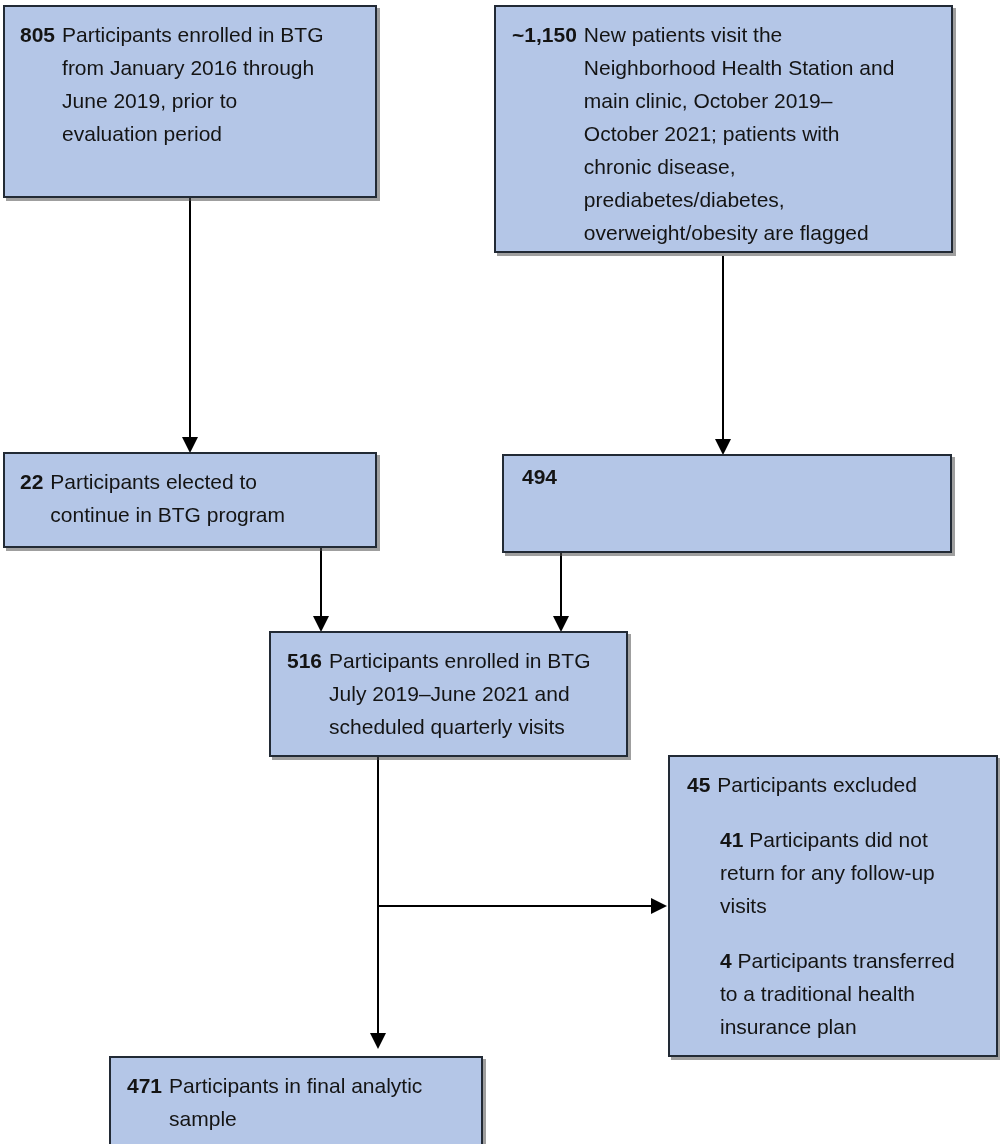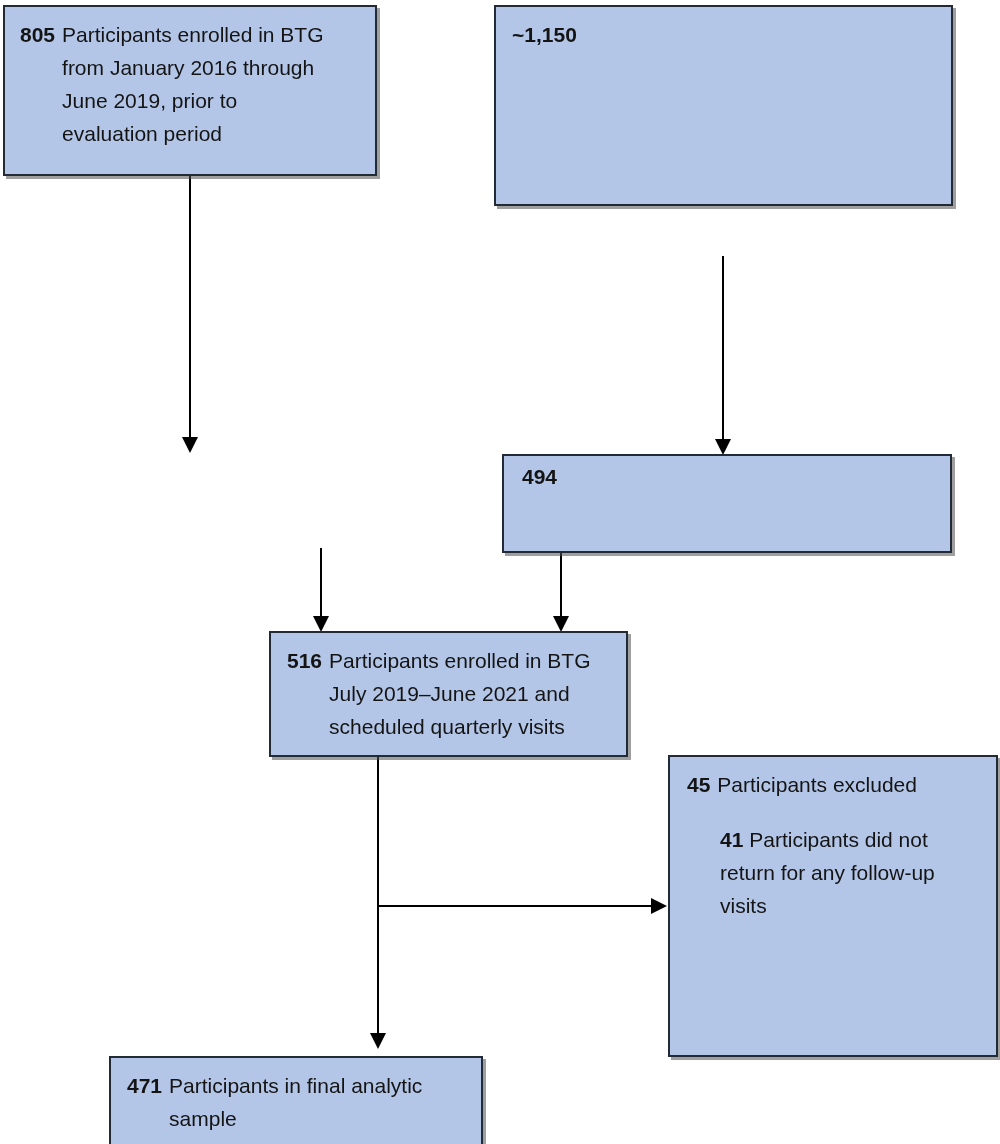--- a/index.html
+++ b/index.html
@@ -30,22 +30,22 @@
   .entry {
     display: grid;
     grid-template-columns: auto 1fr;
     column-gap: 7px;
     align-items: start;
   }
   .num { font-weight: 700; white-space: pre; }
   .txt { white-space: pre-line; }
 
   
-  #box-enrolled-prior   { left:   3px; top:    5px; width: 374px; height: 171px; padding: 11px 14px 0 15px; }
-  #box-new-patients     { left: 494px; top:    5px; width: 459px; height: 201px; padding: 11px 10px 8px 16px; }
+  #box-enrolled-prior   { left:   3px; top:    5px; width: 374px; height: 193px; padding: 11px 14px 0 15px; }
+  #box-new-patients     { left: 494px; top:    5px; width: 459px; height: 248px; padding: 11px 10px 8px 16px; }
   #box-elected-continue { left:   3px; top:  452px; width: 374px; height:  96px; padding: 11px 14px 0 15px; }
   #box-consented        { left: 502px; top:  454px; width: 450px; height:  99px; padding: 4px 14px 0 18px; }
   #box-enrolled-btg     { left: 269px; top:  631px; width: 359px; height: 126px; padding: 11px 20px 0 16px; }
   #box-excluded         { left: 668px; top:  755px; width: 330px; height: 302px; padding: 11px 12px 0 17px; }
   #box-final-sample     { left: 109px; top: 1048px; width: 374px; height:  93px; padding: 11px 14px 0 16px; margin-top: 8px; }
 
   .reason { margin: 22px 0 0 33px; }
 </style>
 </head>
 <body>
@@ -77,23 +77,37 @@
       <span class="txt">Participants enrolled in BTG
 from January 2016 through
 June 2019, prior to
 evaluation period</span>
     </div>
   </div>
 
   <div class="box" id="box-new-patients">
     <div class="entry">
       <span class="num">~1,150</span>
+      <span class="txt">New patients visit the
+Neighborhood Health Station and
+main clinic, October 2019–
+October 2021; patients with
+chronic disease,
+prediabetes/diabetes,
+overweight/obesity are flagged</span>
     </div>
   </div>
 
+  <div class="box" id="box-elected-continue">
+    <div class="entry">
+      <span class="num">22</span>
+      <span class="txt">Participants elected to
+continue in BTG program</span>
+    </div>
+  </div>
 
   <div class="box" id="box-consented">
     <div class="entry">
       <span class="num">494</span>
     </div>
   </div>
 
   <div class="box" id="box-enrolled-btg">
     <div class="entry">
       <span class="num">516</span>
@@ -106,20 +120,25 @@
   <div class="box" id="box-excluded">
     <div class="entry">
       <span class="num">45</span>
       <span class="txt">Participants excluded</span>
     </div>
     <div class="reason">
       <span class="num">41</span> <span class="txt">Participants did not
 return for any follow-up
 visits</span>
     </div>
+    <div class="reason">
+      <span class="num">4</span> <span class="txt">Participants transferred
+to a traditional health
+insurance plan</span>
+    </div>
   </div>
 
   <div class="box" id="box-final-sample">
     <div class="entry">
       <span class="num">471</span>
       <span class="txt">Participants in final analytic
 sample</span>
     </div>
   </div>
 

